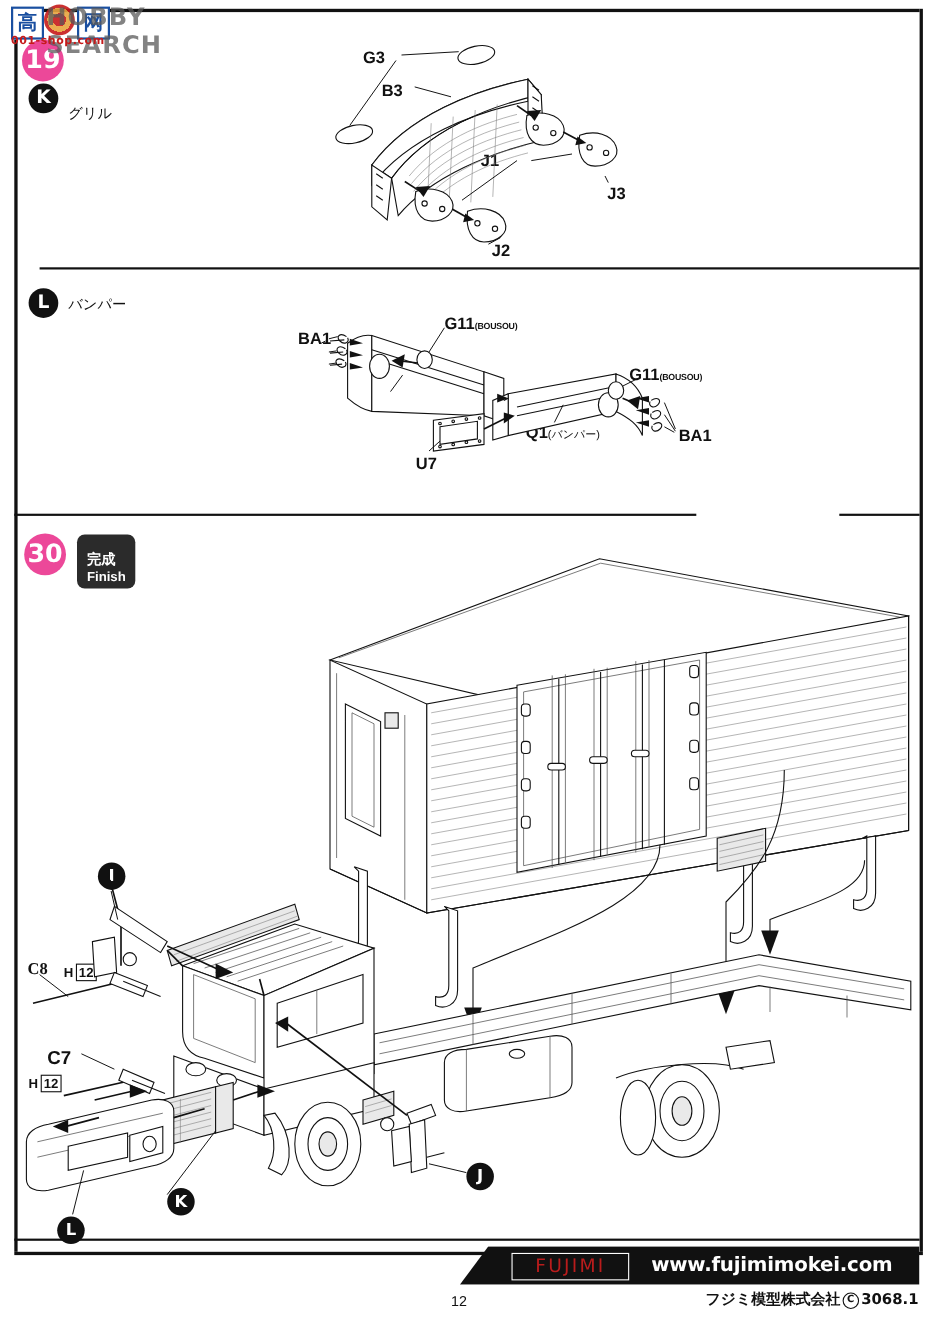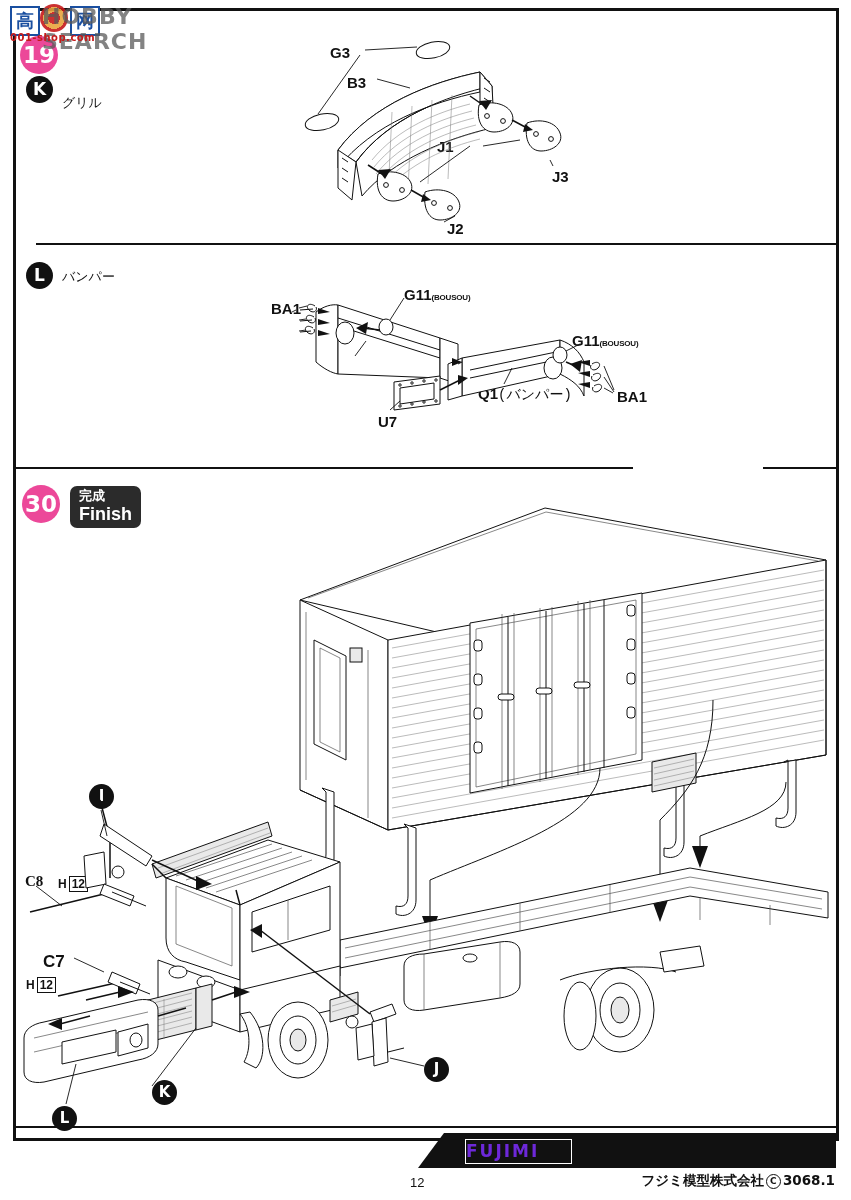--- a/index.html
+++ b/index.html
@@ -32,28 +32,28 @@
   .step-num{position:absolute;width:38px;height:38px;border-radius:50%;background:#ec4899;color:#fff;
             font-size:23px;font-weight:bold;text-align:center;line-height:38px;
             font-family:"DejaVu Sans",sans-serif;}
   .sec-badge{position:absolute;width:27px;height:27px;border-radius:50%;background:#111;color:#fff;
              font-size:17px;font-weight:bold;text-align:center;line-height:27px;
              font-family:"DejaVu Sans",sans-serif;}
   .sec-title{position:absolute;font-size:13px;color:#111;font-family:"DejaVu Sans",sans-serif;}
 
   .finish-badge{position:absolute;background:#2b2b2b;color:#fff;border-radius:7px;
                 padding:3px 9px 4px 9px;line-height:1.12;text-align:left;}
-  .finish-badge .jp{font-size:13px;font-weight:bold;font-family:"DejaVu Sans",sans-serif;display:block;}
-  .finish-badge .en{font-size:18px;font-weight:bold;font-family:"Liberation Sans",sans-serif;display:block;}
+  .finish-badge .jp{font-size:13px;font-weight:bold;font-family:"DejaVu Sans",sans-serif;display:block;margin-top:14px;}
+  .finish-badge .en{font-size:12px;font-weight:bold;font-family:"Liberation Sans",sans-serif;display:block;}
 
   
   .lbl{position:absolute;font-size:15px;font-weight:bold;color:#111;white-space:nowrap;
        font-family:"Liberation Sans",sans-serif;}
   .lbl .sm{font-size:8px;font-weight:bold;letter-spacing:-.2px;margin-top:24px;}
-  .lbl .jp{font-size:14px;font-weight:normal;font-family:Liberation Mono, monospace;}
+  .lbl .jp{font-size:10px;font-weight:normal;font-family:Liberation Sans, sans-serif;}
 
   .paintcode{position:absolute;font-size:12px;font-weight:bold;white-space:nowrap;}
   .paintcode b{font-weight:bold;font-size:12px;}
   .paintcode i{font-style:normal;border:1.4px solid #111;padding:0px 2px;font-size:12px;margin-left:2px;}
 
   .circ{position:absolute;width:25px;height:25px;border-radius:50%;background:#111;color:#fff;
         font-size:15px;font-weight:bold;text-align:center;line-height:25px;
         font-family:"DejaVu Sans",sans-serif;}
 
   
@@ -63,21 +63,21 @@
   .thin{fill:none;stroke:#555;stroke-width:.7;}
   .vthin{fill:none;stroke:#777;stroke-width:.5;}
   .wht{fill:#fff;stroke:#111;stroke-width:1;}
   .gry{fill:#e9e9e9;stroke:#111;stroke-width:1;}
   .lead{fill:none;stroke:#111;stroke-width:.9;}
 
   
   #footer-bar{position:absolute;left:418px;top:1133px;width:418px;height:35px;background:#111;
               clip-path:polygon(26px 0,100% 0,100% 100%,0 100%);}
   .fuji-logo{position:absolute;left:465px;top:1139px;width:105px;height:23px;border:1.5px solid #fff;
-             color:#6d28d9;font-size:17px;font-weight:bold;letter-spacing:2px;text-align:left;
+             color:#b91c1c;font-size:17px;font-weight:normal;letter-spacing:2px;text-align:center;
              line-height:23px;font-family:"DejaVu Sans",sans-serif;}
   .fuji-url{position:absolute;left:592px;top:1139px;color:#fff;font-size:18px;font-weight:bold;
             font-family:"DejaVu Sans",sans-serif;letter-spacing:-.2px;}
   .page-no{position:absolute;left:410px;top:1175px;font-size:13px;color:#111;}
   .copyright{position:absolute;right:16px;top:1172px;font-size:13.5px;font-weight:bold;color:#111;
              font-family:"DejaVu Sans",sans-serif;white-space:nowrap;}
   .copyright .cmark{display:inline-block;border:1.2px solid #111;border-radius:50%;
                     width:13px;height:13px;line-height:12px;text-align:center;font-size:9px;
                     margin:0 2px;vertical-align:1px;}
 </style>
@@ -509,18 +509,19 @@
       <path class="ln2" d="M158 1016 L186 1008"></path>
       <path class="ln2" d="M86 1000 L120 992"></path>
       <polygon points="118,986 134,992 118,998" fill="#111"></polygon>
       <path class="ln2" d="M90 1016 L60 1024"></path>
       <polygon points="62,1018 48,1024 62,1030" fill="#111"></polygon>
     </g>
   </svg>
 
   <div id="footer-bar"></div>
   <div class="fuji-logo">FUJIMI</div>
+  <div class="fuji-url">www.fujimimokei.com</div>
   <div class="page-no">12</div>
   <div class="copyright">
     <span>フジミ模型株式会社</span><span class="cmark">C</span><span>3068.1</span>
   </div>
 
 </div>
 
 </body></html>

